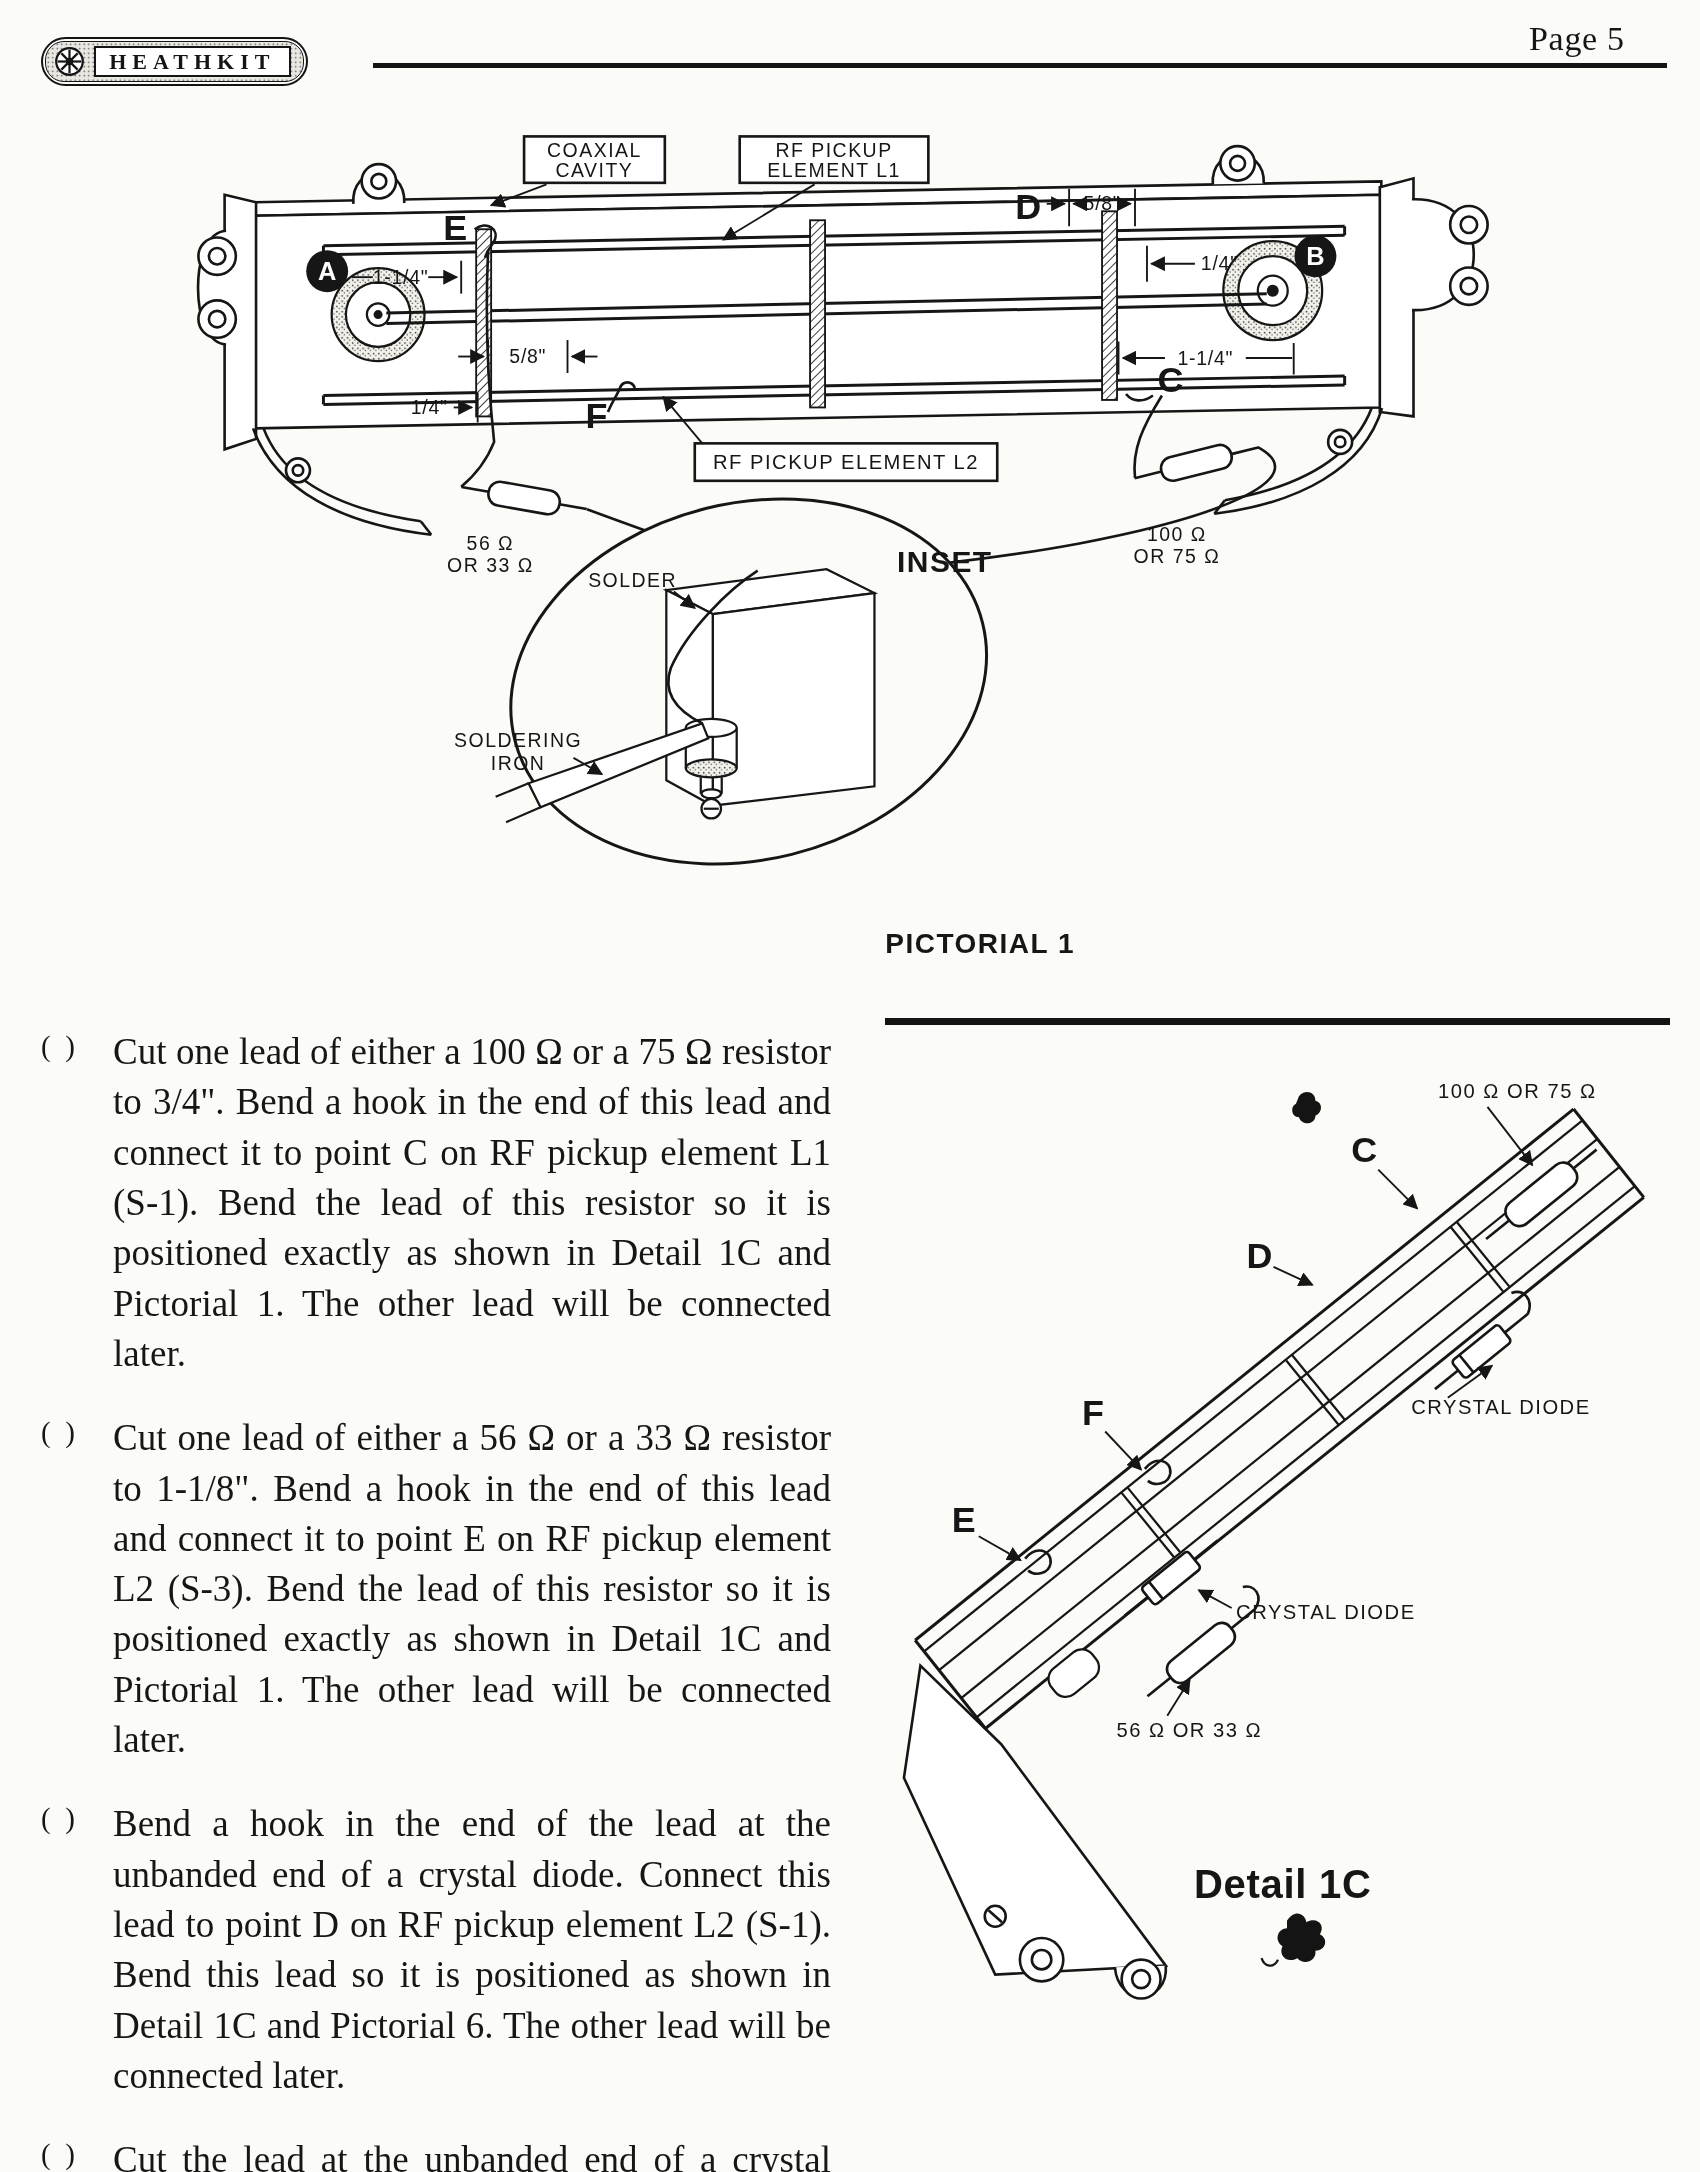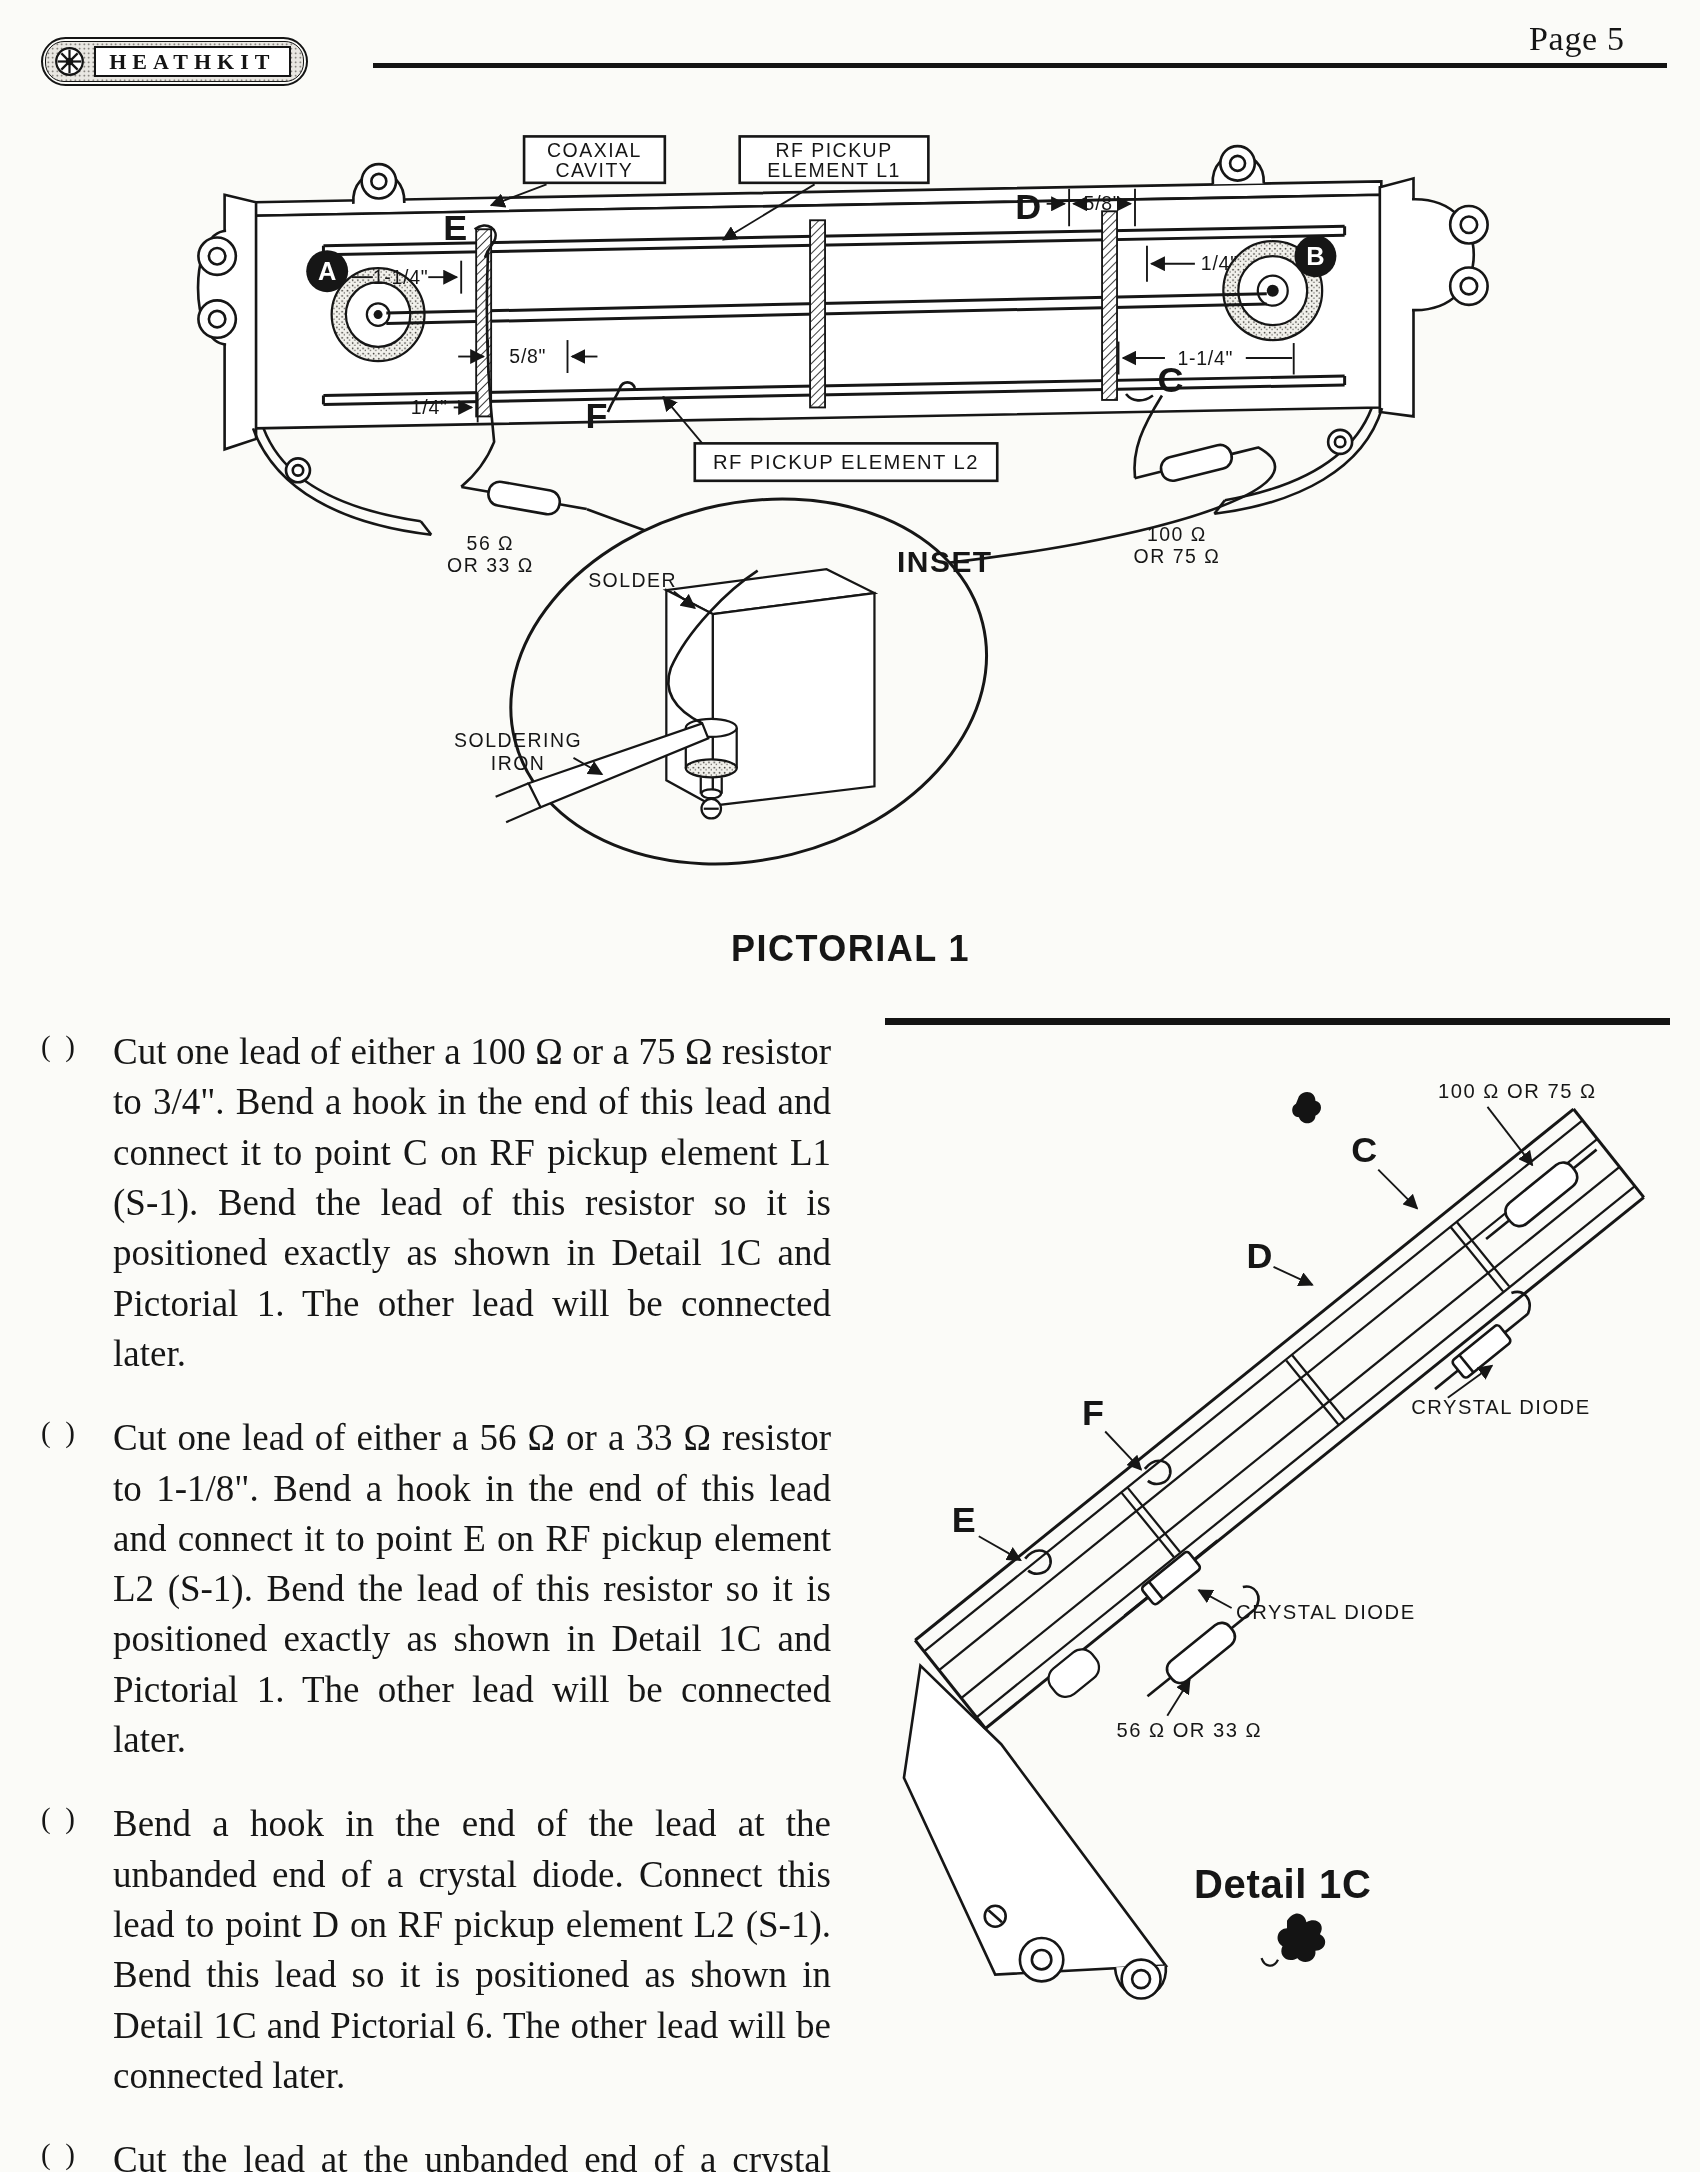--- a/index.html
+++ b/index.html
@@ -36,23 +36,23 @@
     padding:0.7px 13.5px;
     font-family:"Liberation Serif",serif;font-weight:bold;
     font-size:22px;letter-spacing:6px;color:#141414;
   }
   .header-rule{
     left:373px;top:63px;width:1294px;height:5.2px;background:#141414;
   }
 
   
   .pictorial-caption{
-    left:626px;top:928px;width:449px;text-align:center;
+    left:626px;top:928px;width:449px;text-align:right;
     font-family:"Liberation Sans",sans-serif;font-weight:bold;
-    font-size:36px;letter-spacing:1.5px;
+    font-size:28px;letter-spacing:1.5px;
   }
   .detail-caption{
     left:1194px;top:1862px;
     font-family:"Liberation Sans",sans-serif;font-weight:bold;
     font-size:40px;letter-spacing:0.7px;
   }
   .detail-rule{
     left:885px;top:1018px;width:785px;height:6.7px;background:#141414;
   }
 
@@ -329,21 +329,21 @@
 
 <div class="abs pictorial-caption">PICTORIAL 1</div>
 
 <div class="abs instructions">
   <div class="instruction">
     <span class="chk">(  )</span>
     <p>Cut one lead of either a 100 Ω or a 75 Ω resistor to 3/4". Bend a hook in the end of this lead and connect it to point C on RF pickup element L1 (S-1). Bend the lead of this resistor so it is positioned exactly as shown in Detail 1C and Pictorial 1. The other lead will be connected later.</p>
   </div>
   <div class="instruction">
     <span class="chk">(  )</span>
-    <p>Cut one lead of either a 56 Ω or a 33 Ω resistor to 1-1/8". Bend a hook in the end of this lead and connect it to point E on RF pickup element L2 (S-1). Bend the lead of this resistor so it is positioned exactly as shown in Detail 1C and Pictorial 1. The other lead will be connected later.</p>
+    <p>Cut one lead of either a 56 Ω or a 33 Ω resistor to 1-1/8". Bend a hook in the end of this lead and connect it to point E on RF pickup element L2 (S-3). Bend the lead of this resistor so it is positioned exactly as shown in Detail 1C and Pictorial 1. The other lead will be connected later.</p>
   </div>
   <div class="instruction">
     <span class="chk">(  )</span>
     <p>Bend a hook in the end of the lead at the unbanded end of a crystal diode. Connect this lead to point D on RF pickup element L2 (S-1). Bend this lead so it is positioned as shown in Detail 1C and Pictorial 6. The other lead will be connected later.</p>
   </div>
   <div class="instruction">
     <span class="chk">(  )</span>
     <p>Cut the lead at the unbanded end of a crystal diode to 3/4". Bend a hook in the end of this lead. Connect this lead to point F on RF pickup element L1 (S-1). Bend this lead so it is positioned as shown in Detail 1C and Pictorial 1. The other lead will be connected later.</p>
   </div>
 </div>

